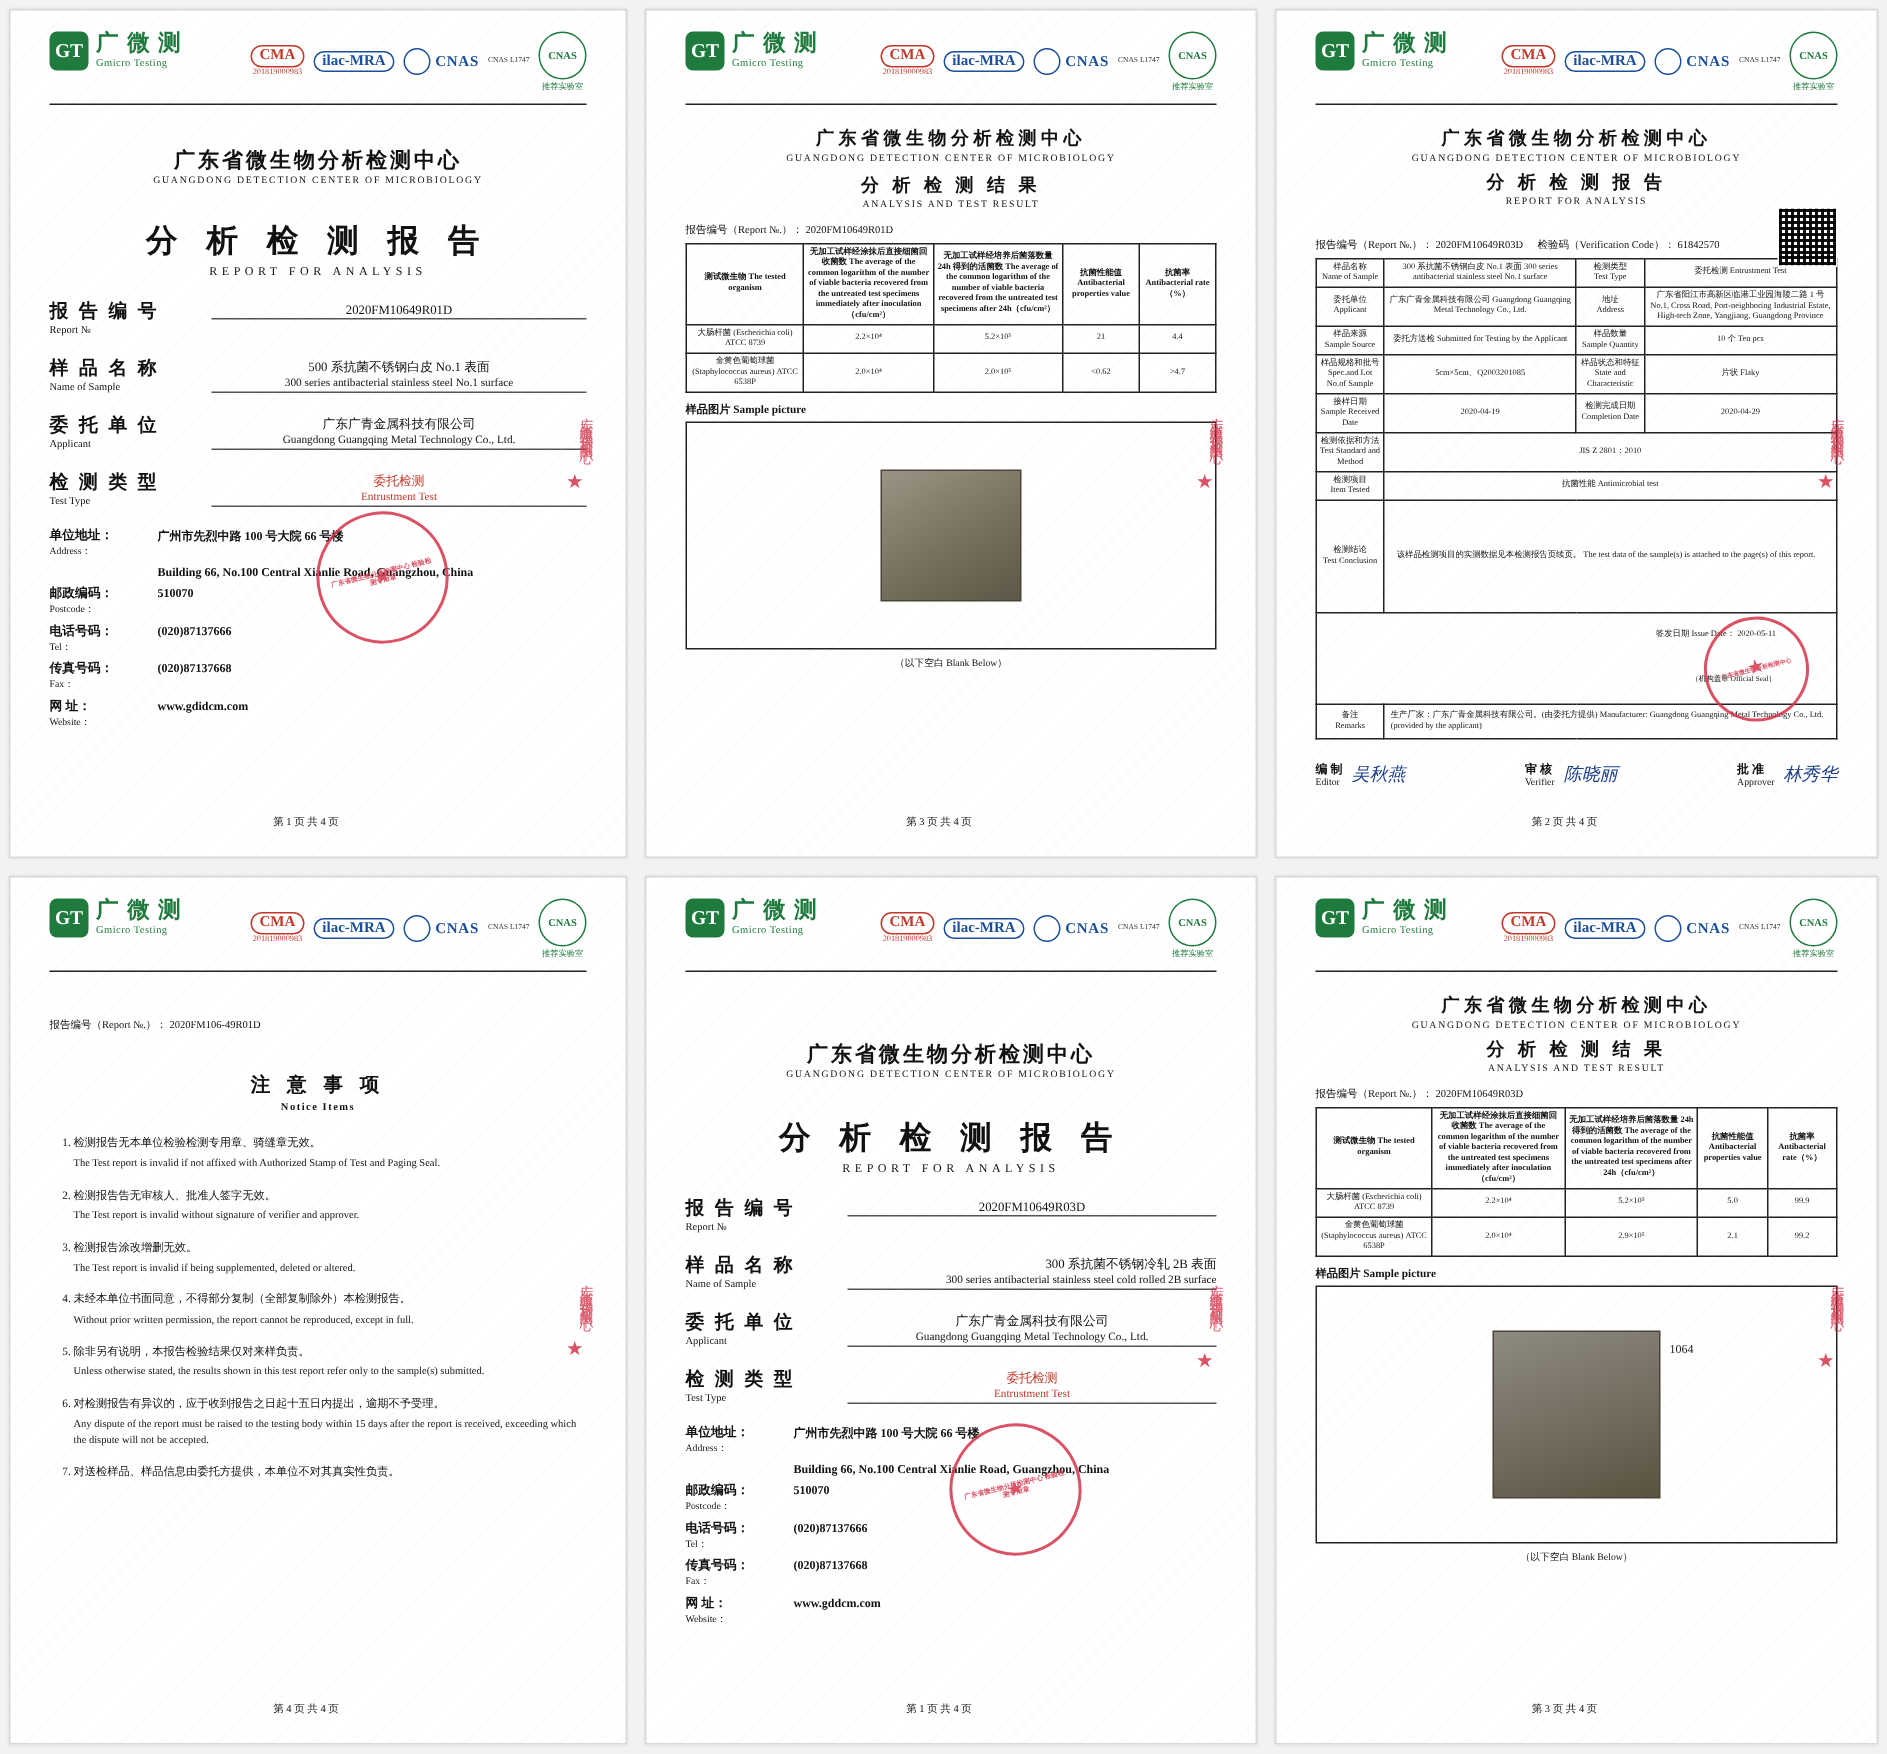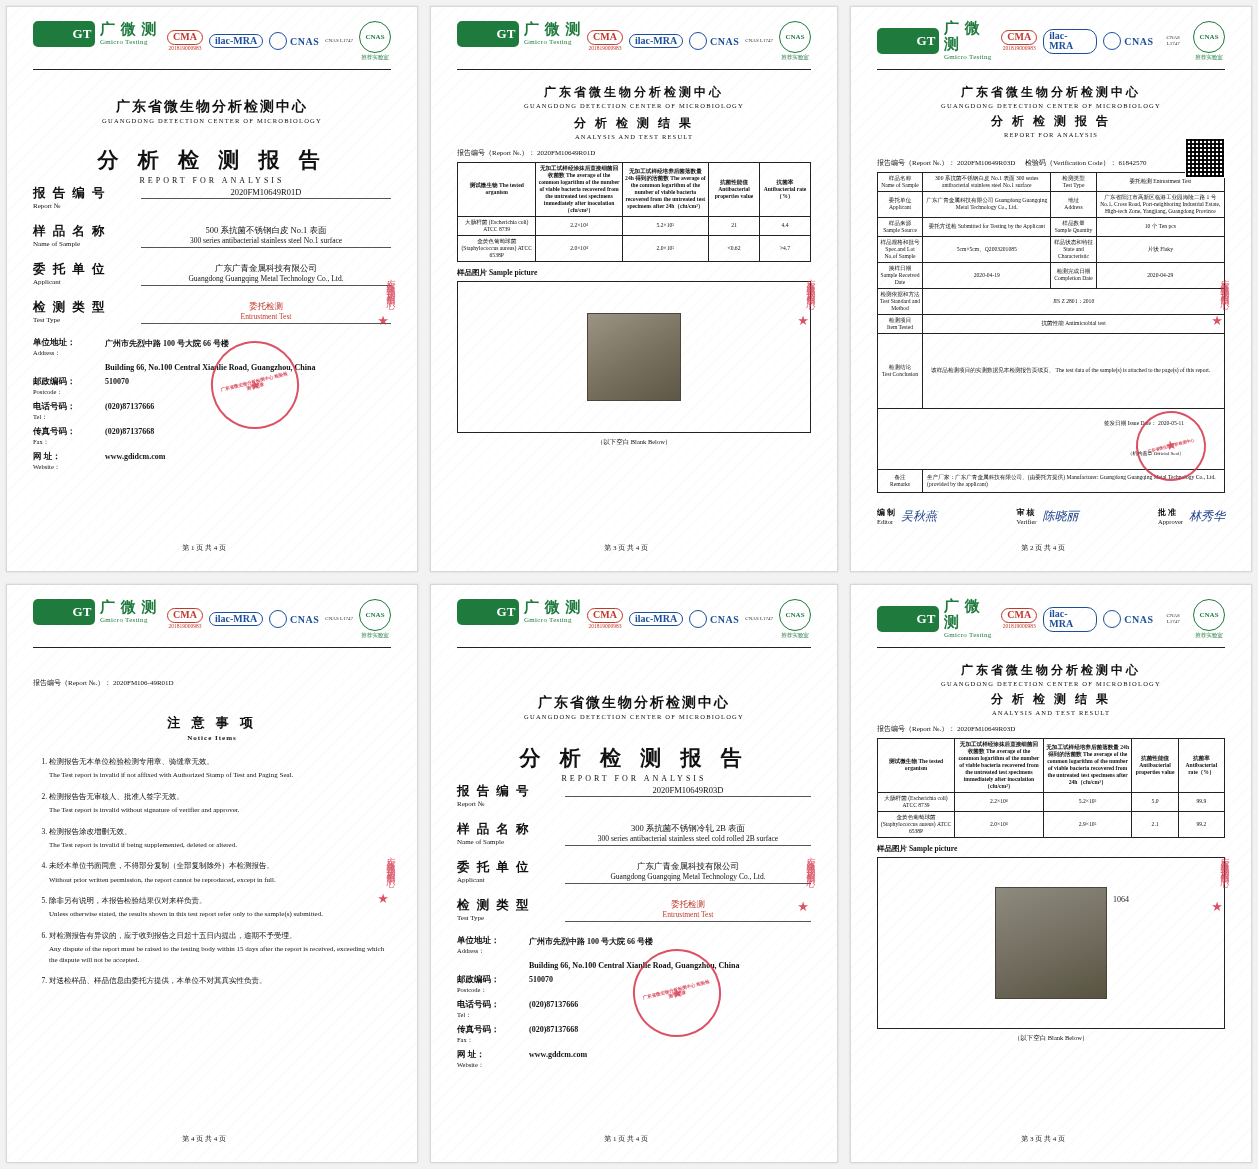--- a/index.html
+++ b/index.html
@@ -9,21 +9,21 @@
   .page{position:relative;width:100%;height:100%;background:#fff;box-sizing:border-box;
         border:1px solid #d8d8d8;box-shadow:0 0 2px rgba(0,0,0,.12);overflow:hidden;
         background-image:repeating-linear-gradient(135deg, rgba(0,0,0,0.012) 0 2px, rgba(0,0,0,0) 2px 9px);}
   .inner{position:absolute;left:26px;right:26px;top:14px;bottom:14px;}
 
   
   .hdr{display:flex;align-items:flex-start;justify-content:space-between;height:46px;}
   .logo{display:flex;align-items:center;gap:5px;}
   .logo .mark{width:26px;height:26px;border-radius:5px;background:#1f7a3d;color:#fff;
      display:flex;align-items:center;justify-content:center;font-weight:bold;font-size:13px;
-     font-family:"Liberation Serif",serif;padding-left:36px;}
+     font-family:"Liberation Serif",serif;}
   .logo .txt .cn{font-size:15px;font-weight:bold;color:#1f7a3d;letter-spacing:1px;line-height:1.05;}
   .logo .txt .en{font-size:7px;color:#1f7a3d;letter-spacing:.3px;}
   .marks{display:flex;align-items:center;gap:6px;}
   .m{display:flex;flex-direction:column;align-items:center;line-height:1.05;}
   .m .oval{border:1px solid #c0392b;border-radius:10px;padding:1px 5px;color:#c0392b;font-weight:bold;font-size:10px;}
   .m .sub{font-size:5.5px;color:#c0392b;margin-top:1px;}
   .m.blue .oval{border-color:#1b4f9c;color:#1b4f9c;}
   .cnasbox{display:flex;align-items:center;gap:3px;}
   .cnasbox .circ{width:16px;height:16px;border-radius:50%;border:1.4px solid #1b4f9c;}
   .cnasbox .nm{font-size:10px;font-weight:bold;color:#1b4f9c;letter-spacing:.5px;}
@@ -36,21 +36,21 @@
 
   
   .ctr{text-align:center;}
   .t-cn{font-size:14px;font-weight:bold;letter-spacing:2px;}
   .t-en{font-size:6.5px;letter-spacing:1.2px;margin-top:1px;}
   .t-big-cn{font-size:21px;font-weight:bold;letter-spacing:7px;}
   .t-big-en{font-size:8px;letter-spacing:3px;margin-top:2px;}
   .t-mid-cn{font-size:12px;font-weight:bold;letter-spacing:3px;}
 
   
-  .fields{}
+  .fields{margin-top:14px;}
   .frow{display:flex;align-items:flex-start;margin-bottom:13px;}
   .fl{width:108px;flex:0 0 108px;}
   .fl .cn{font-size:12.5px;font-weight:bold;letter-spacing:2px;}
   .fl .en{font-size:7px;}
   .fv{flex:1;font-size:8.5px;line-height:1.35;padding-top:2px;}
   .fv .l1{font-size:8.5px;}
   .fv .l2{font-size:7.5px;}
   .uline{border-bottom:1px solid #555;}
   .contact{margin-top:4px;}
   .crow{display:flex;align-items:flex-start;margin-bottom:4px;}
@@ -637,21 +637,21 @@
               </div>
             <div class="fv uline" style="text-align:center;">
                 <div class="l1">2020FM10649R03D</div>
               </div>
           </div>
           <div class="frow">
             <div class="fl">
                 <div class="cn">样 品 名 称</div>
               <div class="en">Name of Sample</div>
               </div>
-            <div class="fv uline" style="text-align:center;">
+            <div class="fv uline" style="text-align:right;">
               <div class="l1">300 系抗菌不锈钢冷轧 2B 表面</div>
               <div class="l2">300 series antibacterial stainless  steel cold rolled 2B surface</div>
             </div>
           </div>
           <div class="frow">
             <div class="fl">
                 <div class="cn">委 托 单 位</div>
               <div class="en">Applicant</div>
               </div>
             <div class="fv uline" style="text-align:center;">

